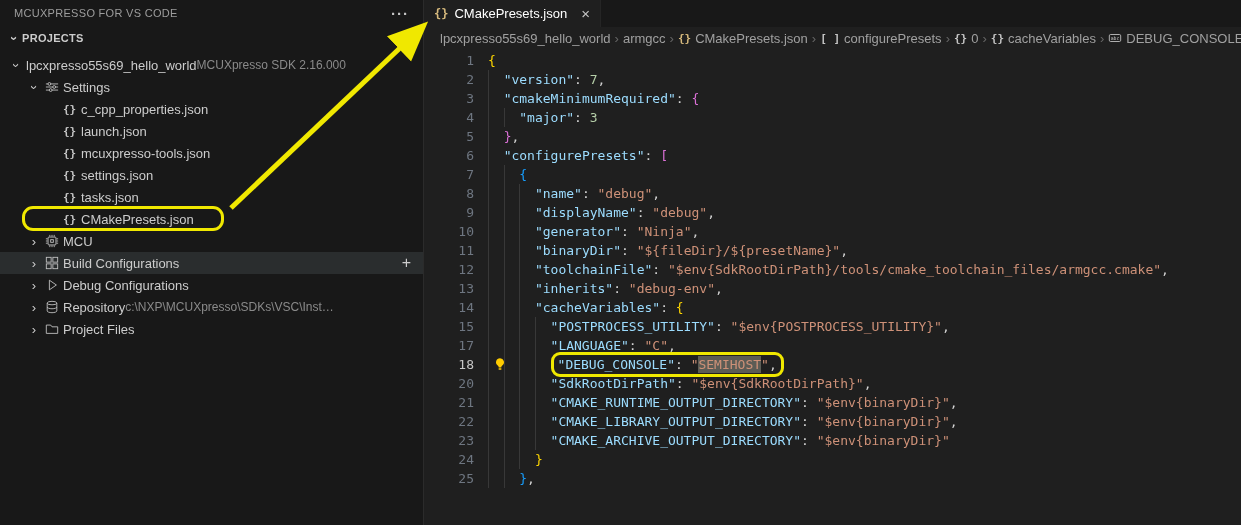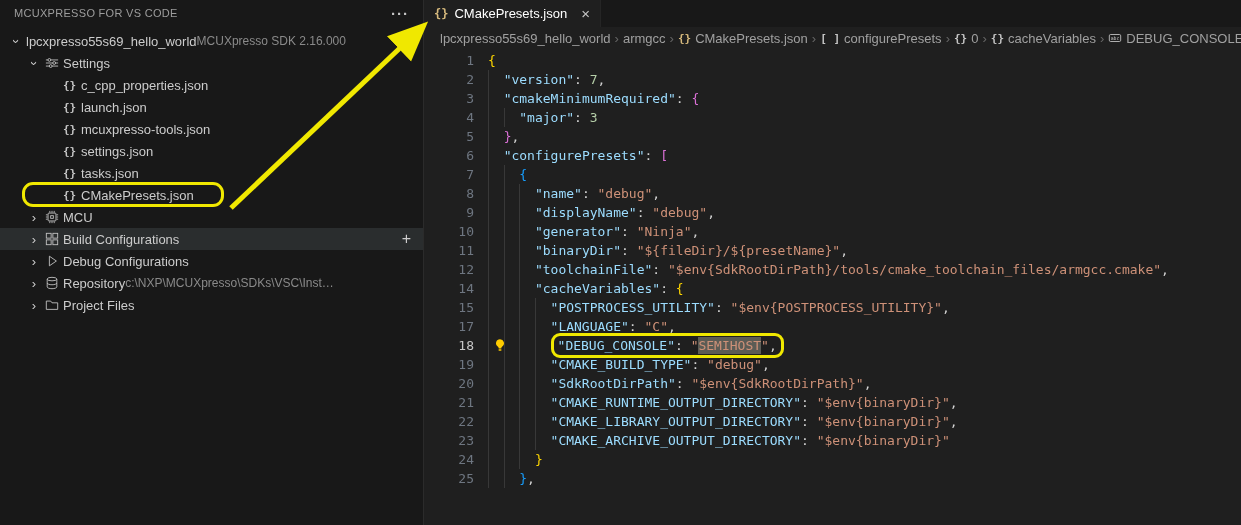--- a/index.html
+++ b/index.html
@@ -65,20 +65,26 @@
 </head>
 <body>
 
 <div class="app">
 
   <aside class="sidebar">
     <div class="sb-header">
       <span class="sb-title">MCUXPRESSO FOR VS CODE</span>
       <span class="sb-more"><span class="mr">···</span></span>
     </div>
+    <div class="sb-section">
+      <span class="chevbox">
+          <span class="chv dn">›</span>
+        </span>
+      <span>PROJECTS</span>
+    </div>
     <div class="tree" id="tree">
         <div class="trow" style="padding-left: 8px;">
           <span class="chevbox">
             <span class="chv dn">›</span>
           </span>
           <span class="tlabel">lpcxpresso55s69_hello_world</span>
           <span class="tdesc">MCUXpresso SDK 2.16.000</span>
         </div>
         <div class="trow" style="padding-left: 26px;">
           <span class="chevbox">
@@ -266,28 +272,28 @@
         <div class="code-line"><span class="ln">3</span><span class="lc"><span class="ig"></span><span class="tk-k">"cmakeMinimumRequired"</span><span class="tk-p">: </span><span class="tk-b2">{</span></span></div>
         <div class="code-line"><span class="ln">4</span><span class="lc"><span class="ig"></span><span class="ig"></span><span class="tk-k">"major"</span><span class="tk-p">: </span><span class="tk-n">3</span></span></div>
         <div class="code-line"><span class="ln">5</span><span class="lc"><span class="ig"></span><span class="tk-b2">}</span><span class="tk-p">,</span></span></div>
         <div class="code-line"><span class="ln">6</span><span class="lc"><span class="ig"></span><span class="tk-k">"configurePresets"</span><span class="tk-p">: </span><span class="tk-b2">[</span></span></div>
         <div class="code-line"><span class="ln">7</span><span class="lc"><span class="ig"></span><span class="ig"></span><span class="tk-b3">{</span></span></div>
         <div class="code-line"><span class="ln">8</span><span class="lc"><span class="ig"></span><span class="ig"></span><span class="ig"></span><span class="tk-k">"name"</span><span class="tk-p">: </span><span class="tk-s">"debug"</span><span class="tk-p">,</span></span></div>
         <div class="code-line"><span class="ln">9</span><span class="lc"><span class="ig"></span><span class="ig"></span><span class="ig"></span><span class="tk-k">"displayName"</span><span class="tk-p">: </span><span class="tk-s">"debug"</span><span class="tk-p">,</span></span></div>
         <div class="code-line"><span class="ln">10</span><span class="lc"><span class="ig"></span><span class="ig"></span><span class="ig"></span><span class="tk-k">"generator"</span><span class="tk-p">: </span><span class="tk-s">"Ninja"</span><span class="tk-p">,</span></span></div>
         <div class="code-line"><span class="ln">11</span><span class="lc"><span class="ig"></span><span class="ig"></span><span class="ig"></span><span class="tk-k">"binaryDir"</span><span class="tk-p">: </span><span class="tk-s">"${fileDir}/${presetName}"</span><span class="tk-p">,</span></span></div>
         <div class="code-line"><span class="ln">12</span><span class="lc"><span class="ig"></span><span class="ig"></span><span class="ig"></span><span class="tk-k">"toolchainFile"</span><span class="tk-p">: </span><span class="tk-s">"$env{SdkRootDirPath}/tools/cmake_toolchain_files/armgcc.cmake"</span><span class="tk-p">,</span></span></div>
+        <div class="code-line"><span class="ln">13</span><span class="lc"><span class="ig"></span><span class="ig"></span><span class="ig"></span><span class="tk-k">"inherits"</span><span class="tk-p">: </span><span class="tk-s">"debug-env"</span><span class="tk-p">,</span></span></div>
         <div class="code-line"><span class="ln">14</span><span class="lc"><span class="ig"></span><span class="ig"></span><span class="ig"></span><span class="tk-k">"cacheVariables"</span><span class="tk-p">: </span><span class="tk-b1">{</span></span></div>
         <div class="code-line"><span class="ln">15</span><span class="lc"><span class="ig"></span><span class="ig"></span><span class="ig"></span><span class="ig"></span><span class="tk-k">"POSTPROCESS_UTILITY"</span><span class="tk-p">: </span><span class="tk-s">"$env{POSTPROCESS_UTILITY}"</span><span class="tk-p">,</span></span></div>
         <div class="code-line"><span class="ln">17</span><span class="lc"><span class="ig"></span><span class="ig"></span><span class="ig"></span><span class="ig"></span><span class="tk-k">"LANGUAGE"</span><span class="tk-p">: </span><span class="tk-s">"C"</span><span class="tk-p">,</span></span></div>
         <div class="code-line"><span class="ln active">18</span><span class="lc"><span class="bulb"><svg width="14" height="14" viewBox="0 0 16 16">
                 <path d="M8 1.5a4.5 4.5 0 0 0-2.6 8.2c.7.5 1.1 1.2 1.1 2v.3h3v-.3c0-.8.4-1.5 1.1-2A4.5 4.5 0 0 0 8 1.5z" fill="#ffcc00"></path>
                 <rect x="6.2" y="12.8" width="3.6" height="1.8" rx=".9" fill="#ffcc00"></rect>
               </svg></span><span class="ig"></span><span class="ig"></span><span class="ig"></span><span class="ig"></span><span class="annot-inline"><span class="tk-k">"DEBUG_CONSOLE"</span><span class="tk-p">: </span><span class="tk-s">"</span><span class="tk-sel">SEMIHOST</span><span class="tk-s">"</span><span class="tk-p">,</span></span></span></div>
-        <div class="code-line"><span class="ln">19</span><span class="lc"><span class="ig"></span><span class="ig"></span><span class="ig"></span><span class="ig"></span><span class="tk-k">"CMAKE_BUILD_TYPE"</span><span class="tk-p">: </span><span class="tk-s">"debug"</span><span class="tk-p">,</span></span></div>
         <div class="code-line"><span class="ln">20</span><span class="lc"><span class="ig"></span><span class="ig"></span><span class="ig"></span><span class="ig"></span><span class="tk-k">"SdkRootDirPath"</span><span class="tk-p">: </span><span class="tk-s">"$env{SdkRootDirPath}"</span><span class="tk-p">,</span></span></div>
         <div class="code-line"><span class="ln">21</span><span class="lc"><span class="ig"></span><span class="ig"></span><span class="ig"></span><span class="ig"></span><span class="tk-k">"CMAKE_RUNTIME_OUTPUT_DIRECTORY"</span><span class="tk-p">: </span><span class="tk-s">"$env{binaryDir}"</span><span class="tk-p">,</span></span></div>
         <div class="code-line"><span class="ln">22</span><span class="lc"><span class="ig"></span><span class="ig"></span><span class="ig"></span><span class="ig"></span><span class="tk-k">"CMAKE_LIBRARY_OUTPUT_DIRECTORY"</span><span class="tk-p">: </span><span class="tk-s">"$env{binaryDir}"</span><span class="tk-p">,</span></span></div>
         <div class="code-line"><span class="ln">23</span><span class="lc"><span class="ig"></span><span class="ig"></span><span class="ig"></span><span class="ig"></span><span class="tk-k">"CMAKE_ARCHIVE_OUTPUT_DIRECTORY"</span><span class="tk-p">: </span><span class="tk-s">"$env{binaryDir}"</span></span></div>
         <div class="code-line"><span class="ln">24</span><span class="lc"><span class="ig"></span><span class="ig"></span><span class="ig"></span><span class="tk-b1">}</span></span></div>
         <div class="code-line"><span class="ln">25</span><span class="lc"><span class="ig"></span><span class="ig"></span><span class="tk-b3">}</span><span class="tk-p">,</span></span></div>
       </div>
   </main>
 
   <svg class="overlay" viewBox="0 0 1241 525">

